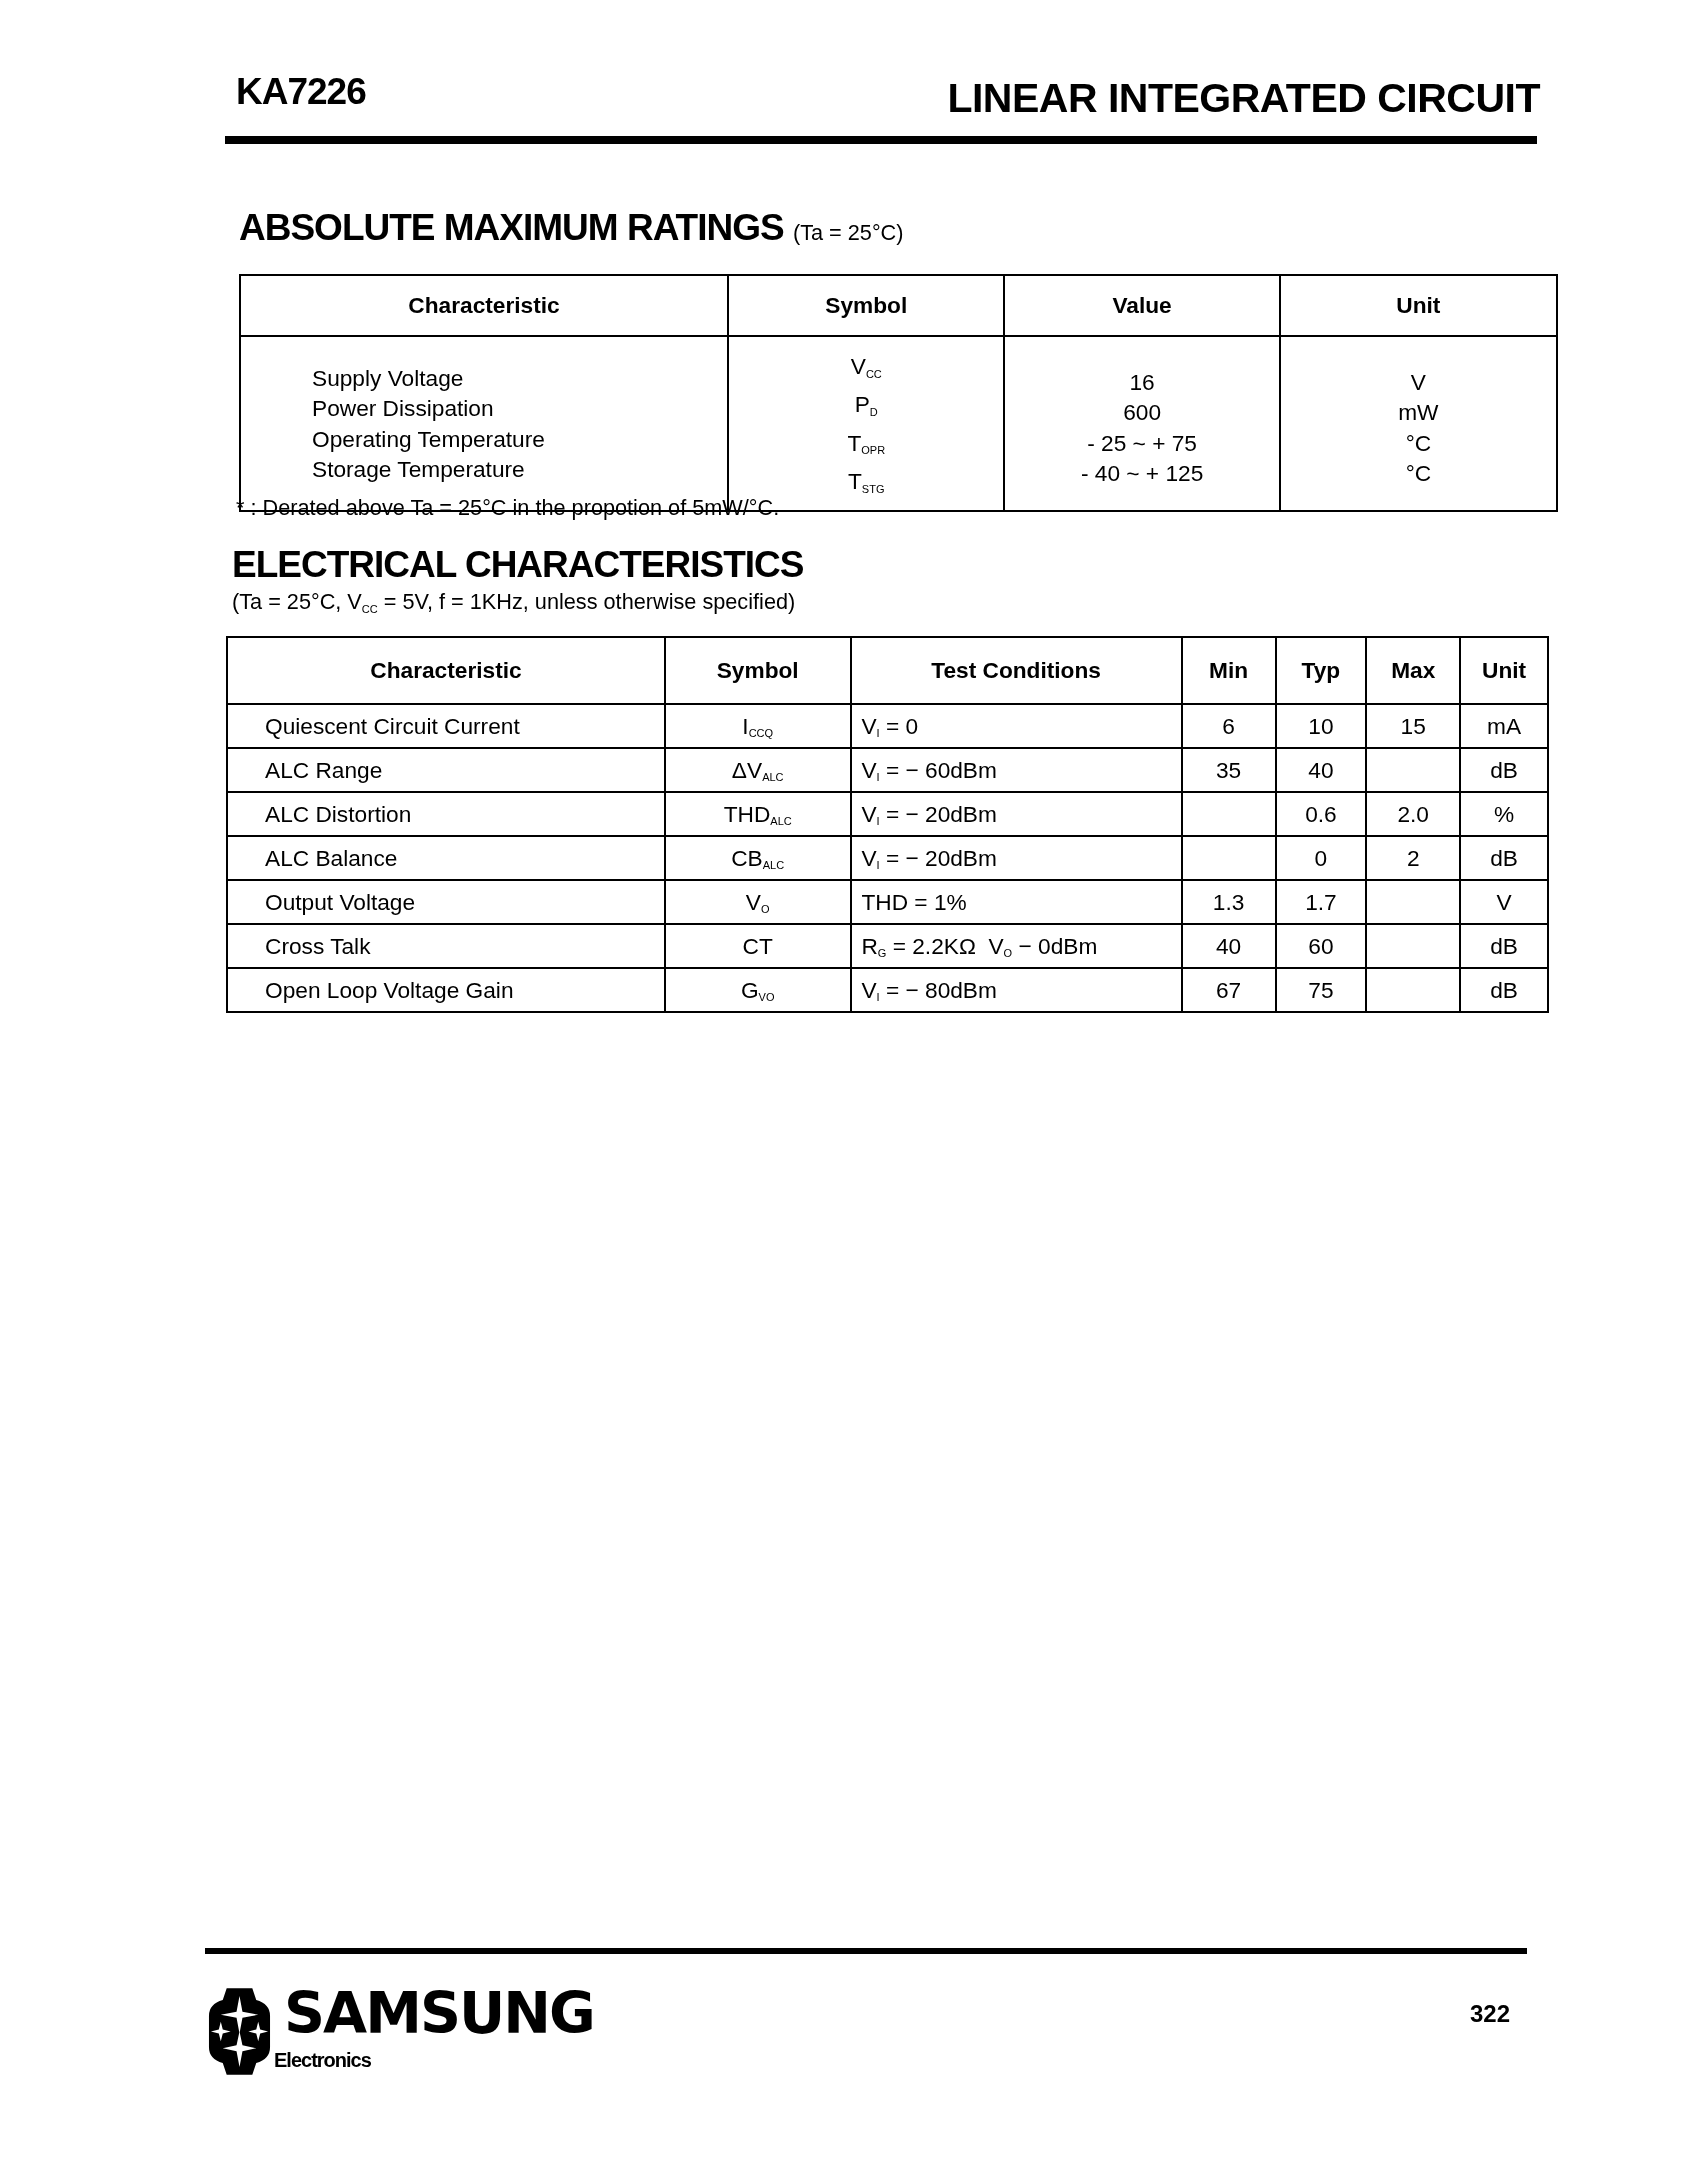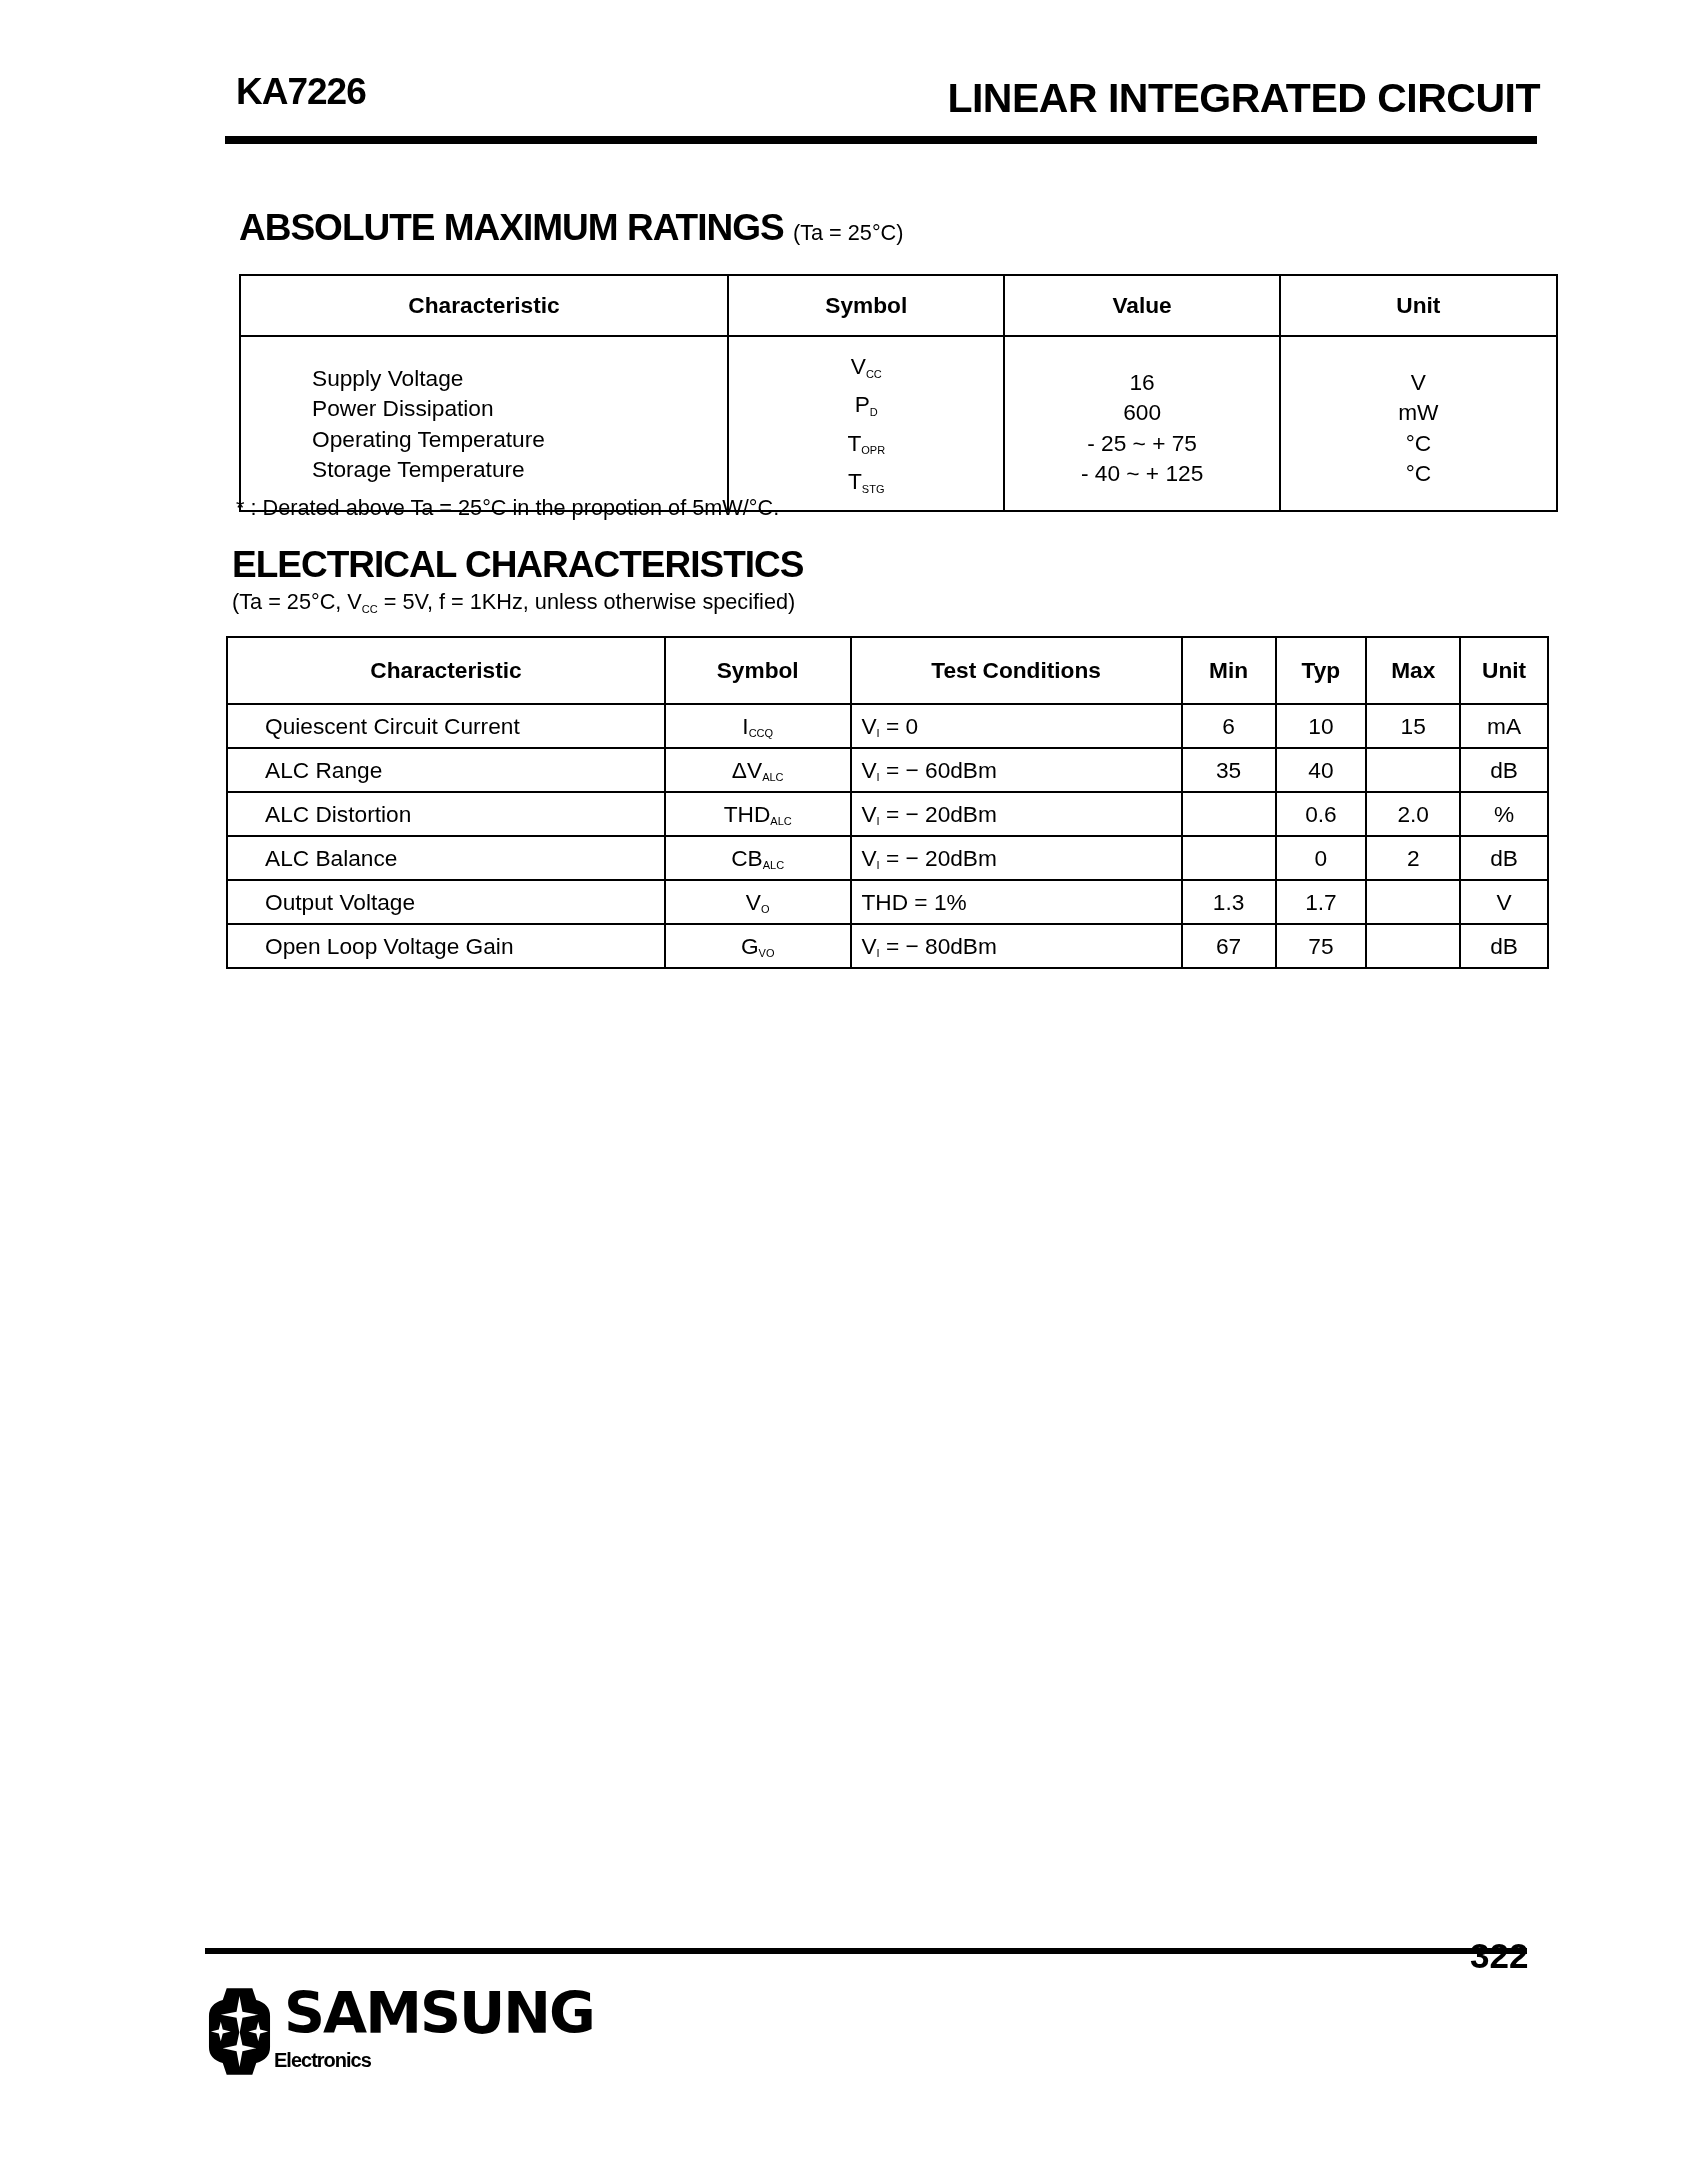--- a/index.html
+++ b/index.html
@@ -25,21 +25,21 @@
   .t2 th { height:65px; }
   .t2 td { height:42px; }
   .t2 td.left { text-align:left; padding-left:37px; }
   .t2 td.cond { text-align:left; padding-left:9.9px; }
   sub { font-size:11px; vertical-align:-3.9px;margin-top:28px; }
   .note { left:236px; top:495px; font-size:21.7px; }
   .rule-bot { left:205px; top:1948px; width:1322px; height:5.9px; background:#000; }
   .logo { left:207px; top:1980px; }
   .logo-word { font-size:57px; font-weight:900; letter-spacing:-2px; position:absolute; left:77px; top:0; font-family:"DejaVu Sans", sans-serif; }
   .logo-sub { font-size:20px; font-weight:bold; position:absolute; left:67px; top:69px; letter-spacing:-1px; }
-  .page-num { left:1470px; top:1936px; font-size:35px; font-weight:bold; }
+  .page-num { left:1470px; top:2000px; font-size:24px; font-weight:bold; }
 </style>
 </head>
 <body>
 
 <div class="abs part">KA7226</div>
 <div class="abs doc-type">LINEAR INTEGRATED CIRCUIT</div>
 <div class="abs rule-top"></div>
 
 <div class="abs h2 sec1">
   <span>ABSOLUTE MAXIMUM RATINGS</span>
@@ -157,20 +157,29 @@
     <tr>
       <td class="left">Output Voltage</td>
       <td><span>V</span><sub>O</sub></td>
       <td class="cond">THD = 1%</td>
       <td>1.3</td>
       <td>1.7</td>
       <td></td>
       <td>V</td>
     </tr>
     <tr>
+      <td class="left">Cross Talk</td>
+      <td><span>CT</span><sub></sub></td>
+      <td class="cond">R<sub>G</sub> = 2.2KΩ&nbsp; V<sub>O</sub> − 0dBm</td>
+      <td>40</td>
+      <td>60</td>
+      <td></td>
+      <td>dB</td>
+    </tr>
+    <tr>
       <td class="left">Open Loop Voltage Gain</td>
       <td><span>G</span><sub>VO</sub></td>
       <td class="cond">V<sub>I</sub> = − 80dBm</td>
       <td>67</td>
       <td>75</td>
       <td></td>
       <td>dB</td>
     </tr>
   </tbody>
 </table>

